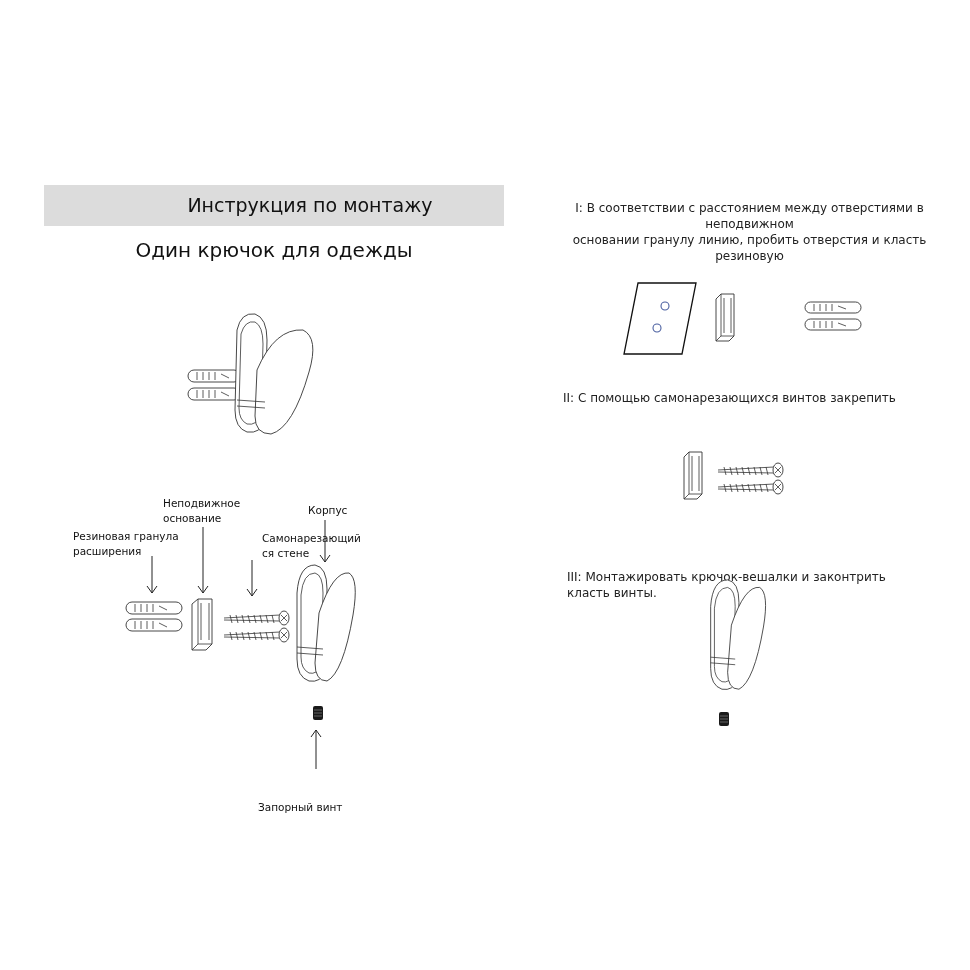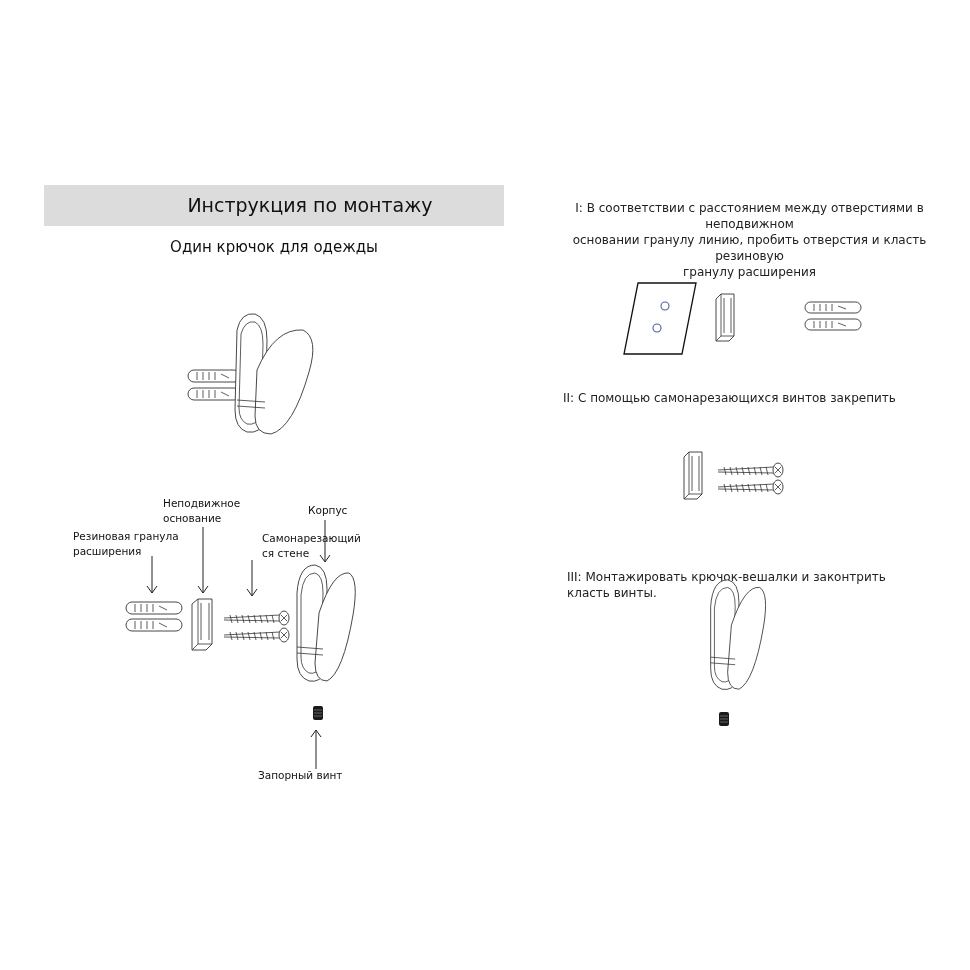--- a/index.html
+++ b/index.html
@@ -2,21 +2,21 @@
 <html><head>
 <meta charset="utf-8">
 <style>
   html, body { margin:0; padding:0; background:#ffffff; }
   body { width:970px; height:970px; position:relative; overflow:hidden;
          font-family:"DejaVu Sans", "Liberation Sans", sans-serif; color:#1a1a1a; }
   .abs { position:absolute; }
   .title-band { left:44px; top:185px; width:460px; height:41px; background:#dcdcdc; }
   .title-text { left:44px; top:185px; width:532px; height:41px; line-height:41px; text-align:center;
                 font-size:19px; color:#111; }
-  .subtitle { left:44px; top:238px; width:460px; text-align:center; font-size:15px; color:#111; }
+  .subtitle { left:44px; top:238px; width:460px; text-align:center; font-size:20px; color:#111; }
   .label { font-size:10.5px; line-height:15px; color:#111; }
   .step { font-size:12px; line-height:16px; color:#222; }
   svg { position:absolute; overflow:visible; }
   .ln { stroke:#222; fill:none; stroke-width:1; }
   .lnt { stroke:#333; fill:none; stroke-width:0.8; }
   .fill-w { fill:#fff; stroke:#333; stroke-width:0.9; }
 </style>
 </head>
 <body>
 
@@ -88,26 +88,25 @@
   <path class="fill-w" d="M26 50 Q40 8 56 10 Q66 16 60 52 Q50 110 34 118 Q22 118 22 100 Z"></path>
   <path class="lnt" d="M4 84 L30 86 M4 90 L30 92"></path>
 </svg>
 <svg style="left:311px;top:705px;" width="14" height="16">
   <rect x="2" y="1" width="10" height="14" rx="2" fill="#1a1a1a"></rect>
   <path d="M3 5 H11 M3 8 H11 M3 11 H11" stroke="#777" stroke-width="0.8"></path>
 </svg>
 <svg style="left:310px;top:728px;" width="12" height="42">
   <path class="ln" d="M6 41 V2 M1 9 L6 2 L11 9" stroke-width="1.3"></path>
 </svg>
-<div class="abs label" style="left:258px;top:768px;">Запорный винт</div>
+<div class="abs label" style="left:258px;top:800px;">Запорный винт</div>
 
 <div class="abs step" style="left:552px;top:200px;width:395px;text-align:center;">
   <div>I: В соответствии с расстоянием между отверстиями в неподвижном</div>
   <div>основании гранулу линию, пробить отверстия и класть резиновую</div>
-  <div>гранулу расширения</div>
 </div>
 <svg style="left:622px;top:282px;" width="76" height="74">
   <path d="M16 1 L74 1 L60 72 L2 72 Z" fill="#fff" stroke="#111" stroke-width="1.3"></path>
   <circle cx="43" cy="24" r="4" fill="none" stroke="#4a5fa0" stroke-width="1.1"></circle>
   <circle cx="35" cy="46" r="4" fill="none" stroke="#4a5fa0" stroke-width="1.1"></circle>
 </svg>
 <svg style="left:714px;top:293px;" width="22" height="50">
   <path class="fill-w" d="M2 6 L7 1 L20 1 L20 43 L15 48 L2 48 Z"></path>
   <path class="lnt" d="M7 1 V43 L20 43 M7 43 L2 48 M10 5 V40 M17 5 V40"></path>
 </svg>

